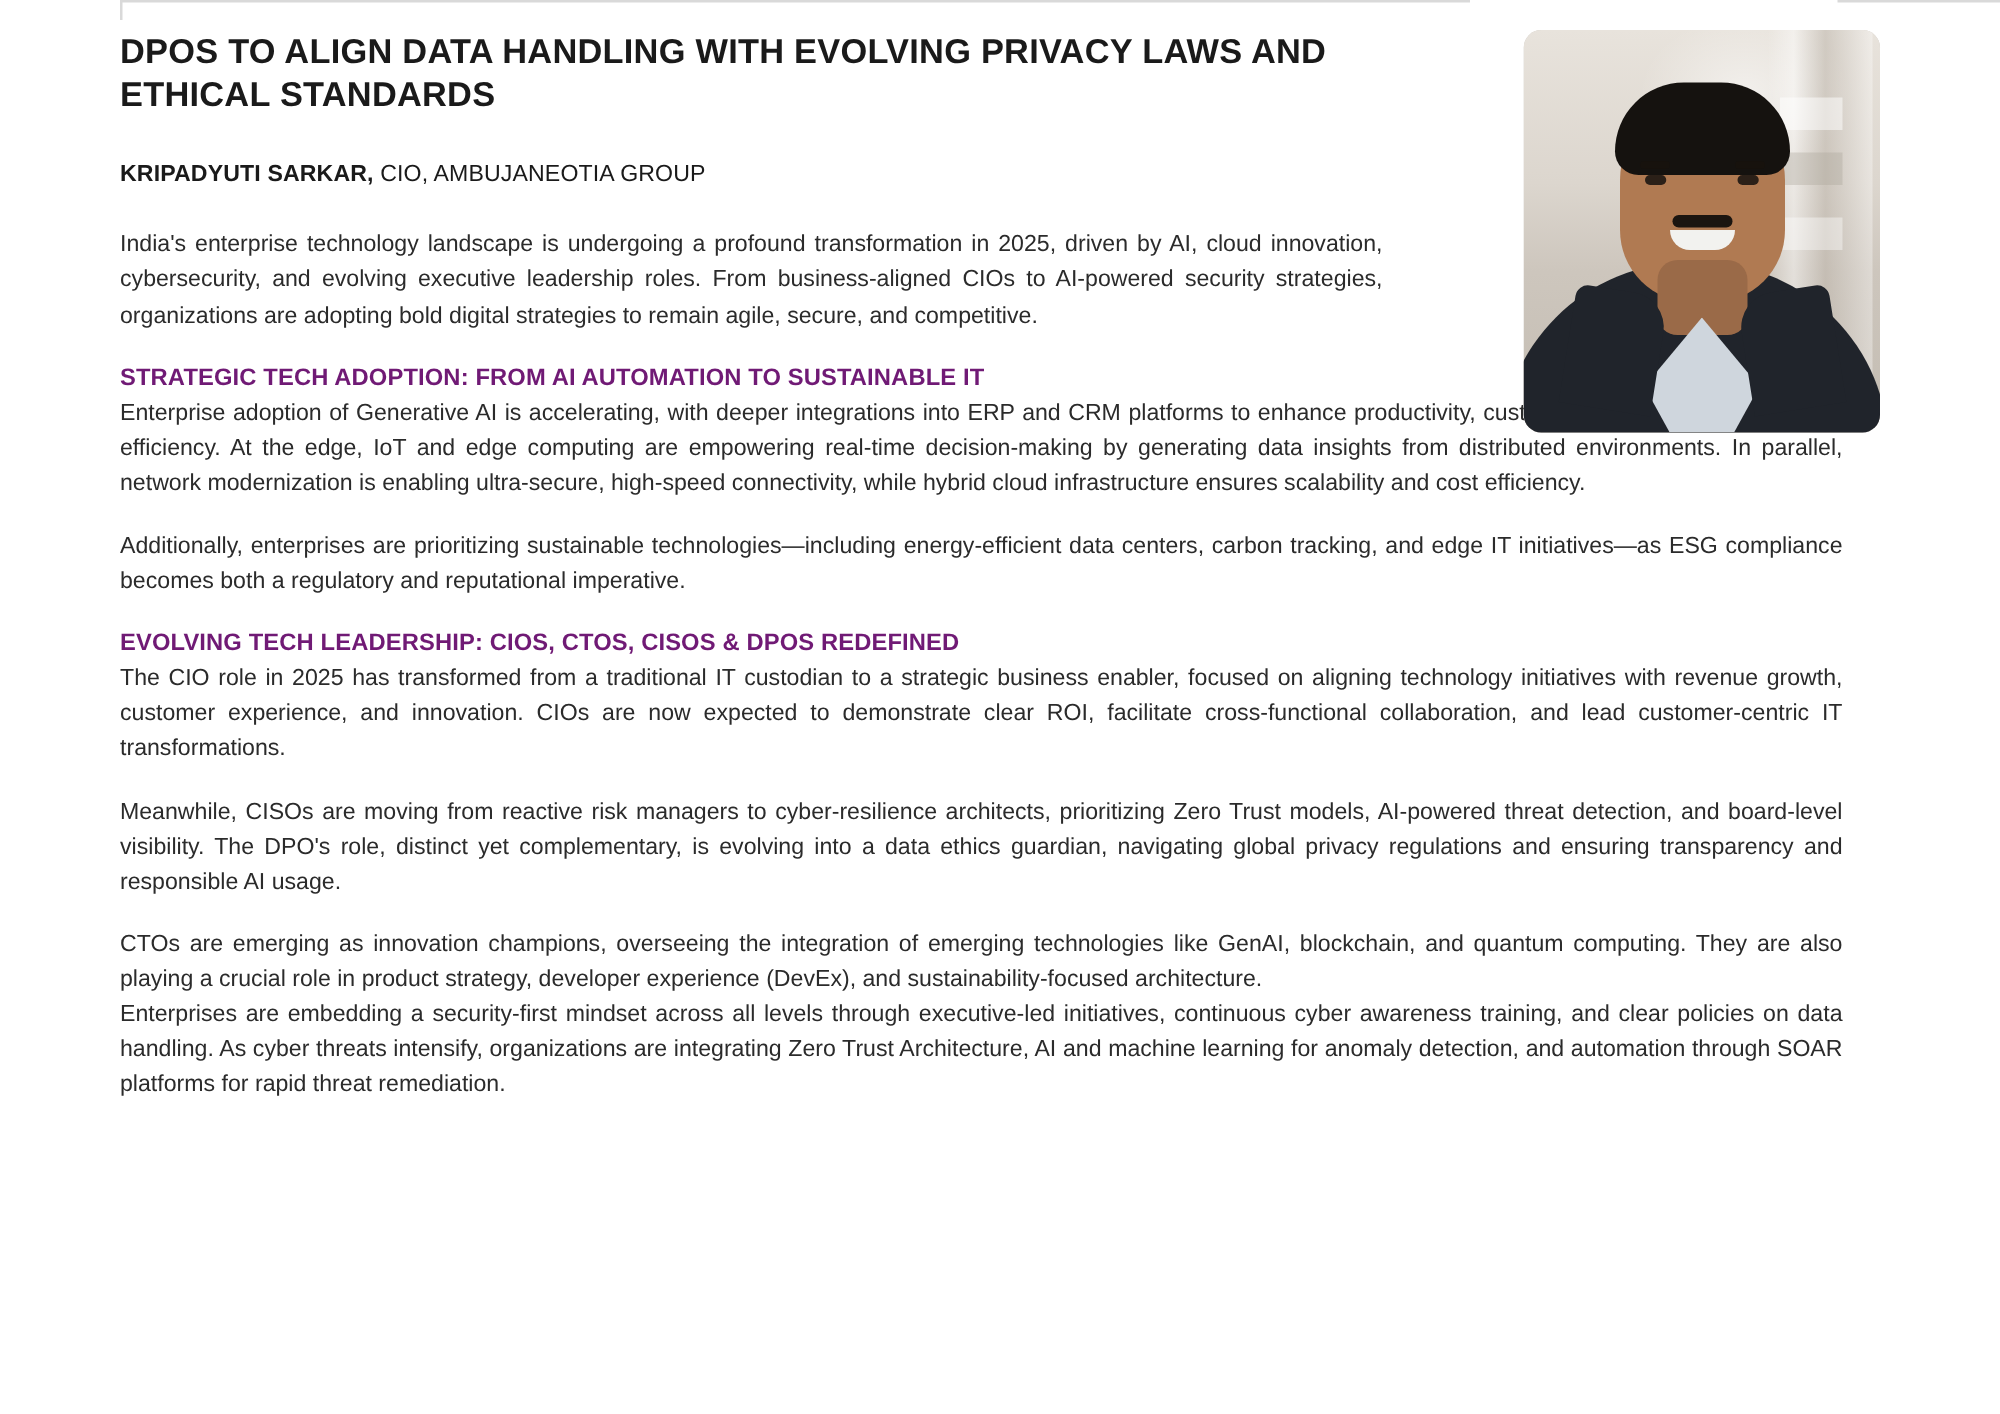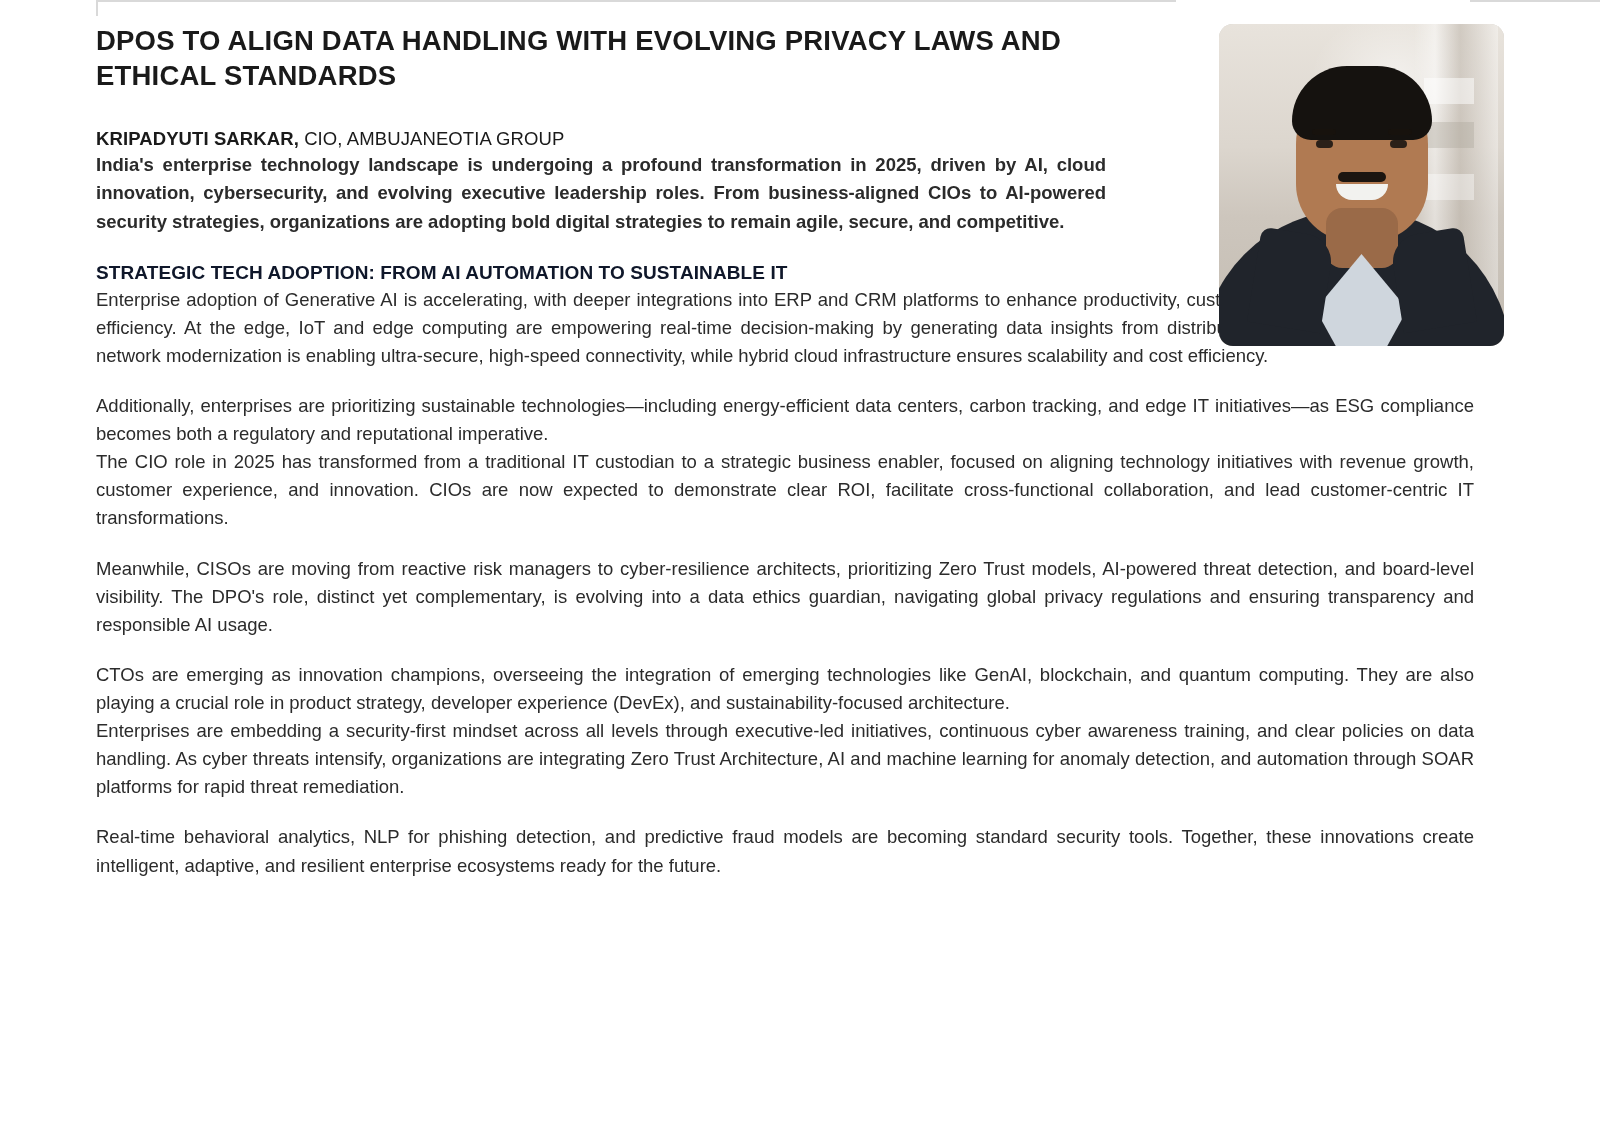--- a/index.html
+++ b/index.html
@@ -243,26 +243,26 @@
   }
   p.para + p.para {
     margin-top: 22px;
   }
 
   h3.subhead {
     margin: 26px 0 2px 0;
     font-size: 19px;
     font-weight: bold;
     letter-spacing: 0.1px;
-    color: #0f172a;
+    color: #701a75;
     text-transform: uppercase;
   }
 
   .intro {
-    font-weight: bold;
+    margin-top: 30px;
   }
 
   .sec-wrap {
     margin-top: 0;
   }
 </style>
 </head>
 <body>
 
 <div class="top-rule-left"></div>
@@ -300,27 +300,27 @@
 
   <div class="sec-wrap">
     <h3 class="subhead">STRATEGIC TECH ADOPTION: FROM AI AUTOMATION TO SUSTAINABLE IT</h3>
     <div class="full-col">
       <p class="para">Enterprise adoption of Generative AI is accelerating, with deeper integrations into ERP and CRM platforms to enhance productivity, customer satisfaction, and process efficiency. At the edge, IoT and edge computing are empowering real-time decision-making by generating data insights from distributed environments. In parallel, network modernization is enabling ultra-secure, high-speed connectivity, while hybrid cloud infrastructure ensures scalability and cost efficiency.</p>
       <p class="para">Additionally, enterprises are prioritizing sustainable technologies—including energy-efficient data centers, carbon tracking, and edge IT initiatives—as ESG compliance becomes both a regulatory and reputational imperative.</p>
     </div>
   </div>
 
   <div class="sec-wrap">
+    <h3 class="subhead">EVOLVING TECH LEADERSHIP: CIOS, CTOS, CISOS &amp; DPOS REDEFINED</h3>
     <div class="full-col">
       <p class="para">The CIO role in 2025 has transformed from a traditional IT custodian to a strategic business enabler, focused on aligning technology initiatives with revenue growth, customer experience, and innovation. CIOs are now expected to demonstrate clear ROI, facilitate cross-functional collaboration, and lead customer-centric IT transformations.</p>
       <p class="para">Meanwhile, CISOs are moving from reactive risk managers to cyber-resilience architects, prioritizing Zero Trust models, AI-powered threat detection, and board-level visibility. The DPO's role, distinct yet complementary, is evolving into a data ethics guardian, navigating global privacy regulations and ensuring transparency and responsible AI usage.</p>
       <p class="para">CTOs are emerging as innovation champions, overseeing the integration of emerging technologies like GenAI, blockchain, and quantum computing. They are also playing a crucial role in product strategy, developer experience (DevEx), and sustainability-focused architecture.</p>
     </div>
   </div>
 
   <div class="sec-wrap">
     <div class="full-col">
       <p class="para">Enterprises are embedding a security-first mindset across all levels through executive-led initiatives, continuous cyber awareness training, and clear policies on data handling. As cyber threats intensify, organizations are integrating Zero Trust Architecture, AI and machine learning for anomaly detection, and automation through SOAR platforms for rapid threat remediation.</p>
-      <p class="para">Real-time behavioral analytics, NLP for phishing detection, and predictive fraud models are becoming standard security tools. Together, these innovations create intelligent, adaptive, and resilient enterprise ecosystems ready for the future.</p>
     </div>
   </div>
 
 </div>
 
 </body></html>

